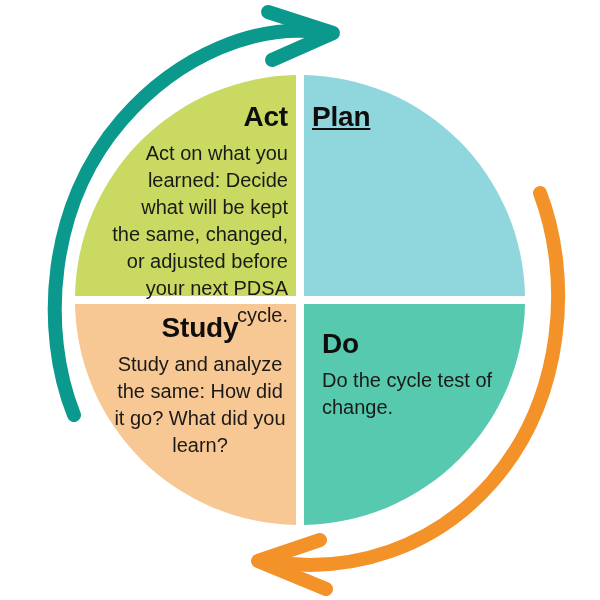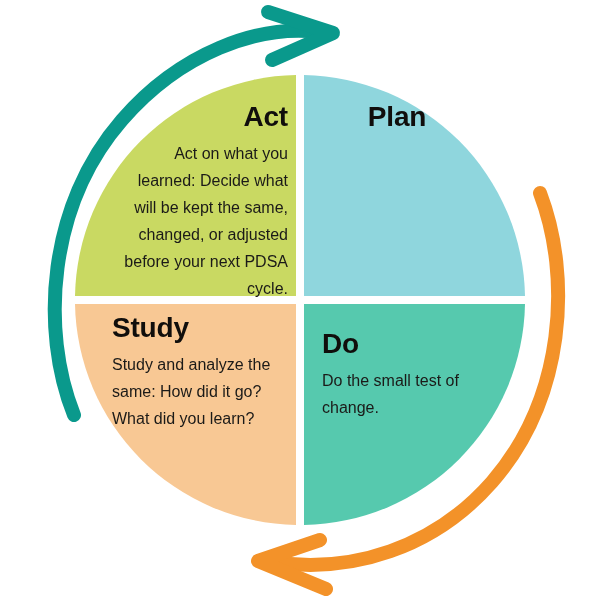--- a/index.html
+++ b/index.html
@@ -32,45 +32,46 @@
   }
   .quad-title {
     font-size: 28px;
     font-weight: bold;
     line-height: 34px;
     letter-spacing: -0.2px;
     margin: 0 0 6px 0;
     color: #100e0c;
   }
   .quad-body {
-    font-size: 16px;
+    font-size: 20px;
     line-height: 27px;
     margin: 0;
     color: #1b1a18;
   }
   
   #quad-act {
     left: 112px;
     top: 100px;
     width: 176px;
     text-align: right;
   }
   
   #quad-plan {
     left: 312px;
     top: 100px;
     width: 170px;
-    text-align: center;
+    text-align: left;
+    text-decoration: underline;
   }
   
   #quad-study {
     left: 112px;
     top: 311px;
     width: 176px;
-    text-align: left;
+    text-align: center;
   }
   
   #quad-do {
     left: 322px;
     top: 327px;
     width: 175px;
     text-align: left;
   }
 </style>
 </head>
@@ -112,16 +113,16 @@
     <p class="quad-title">Plan</p>
   </div>
 
   <div class="quad-text" id="quad-study">
     <p class="quad-title">Study</p>
     <p class="quad-body">Study and analyze the same: How did it go? What did you learn?</p>
   </div>
 
   <div class="quad-text" id="quad-do">
     <p class="quad-title">Do</p>
-    <p class="quad-body">Do the small test of change.</p>
+    <p class="quad-body">Do the cycle test of change.</p>
   </div>
 
 </div>
 
 </body></html>

